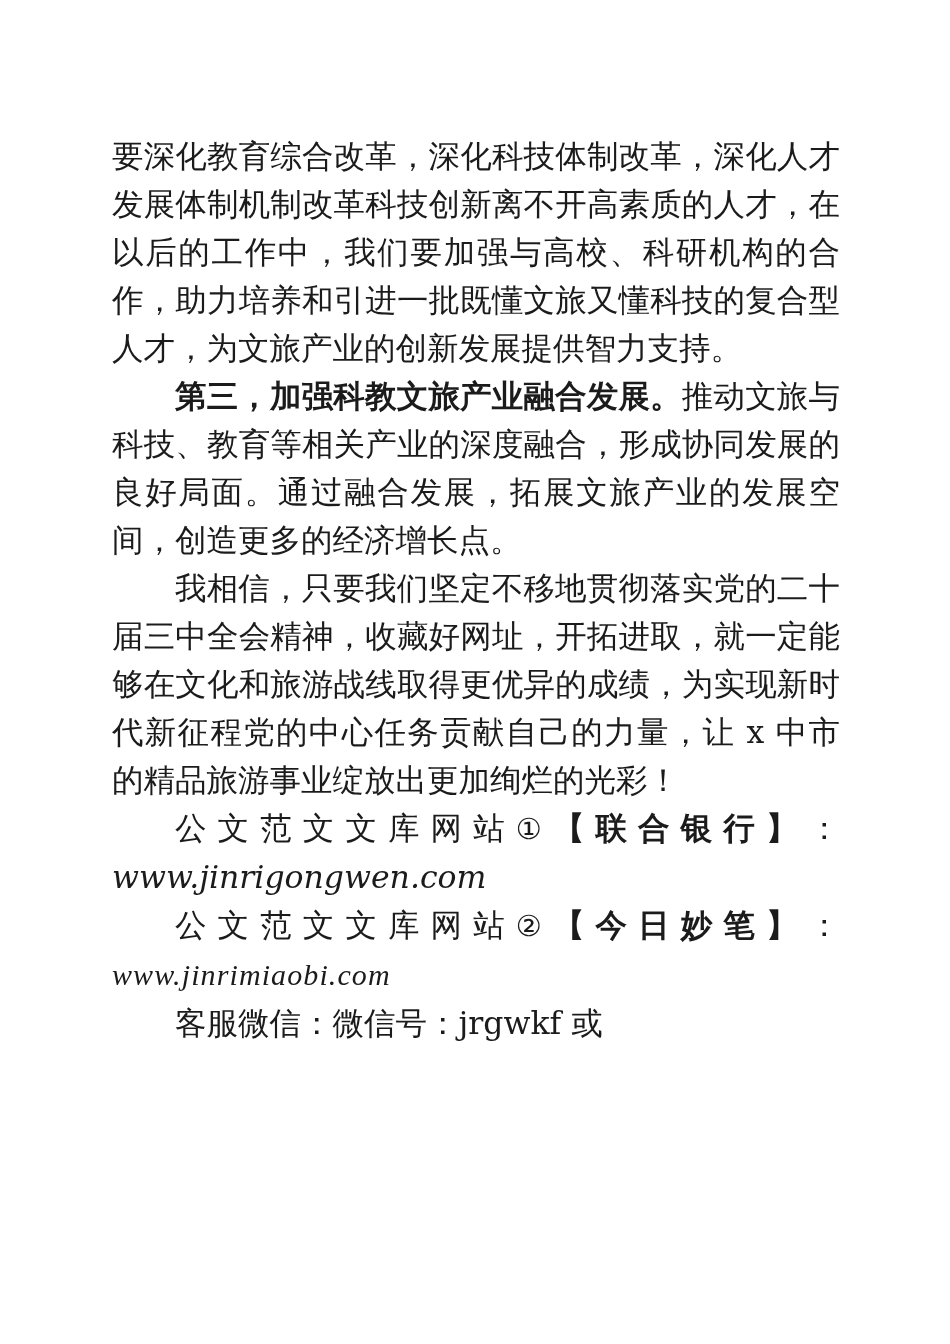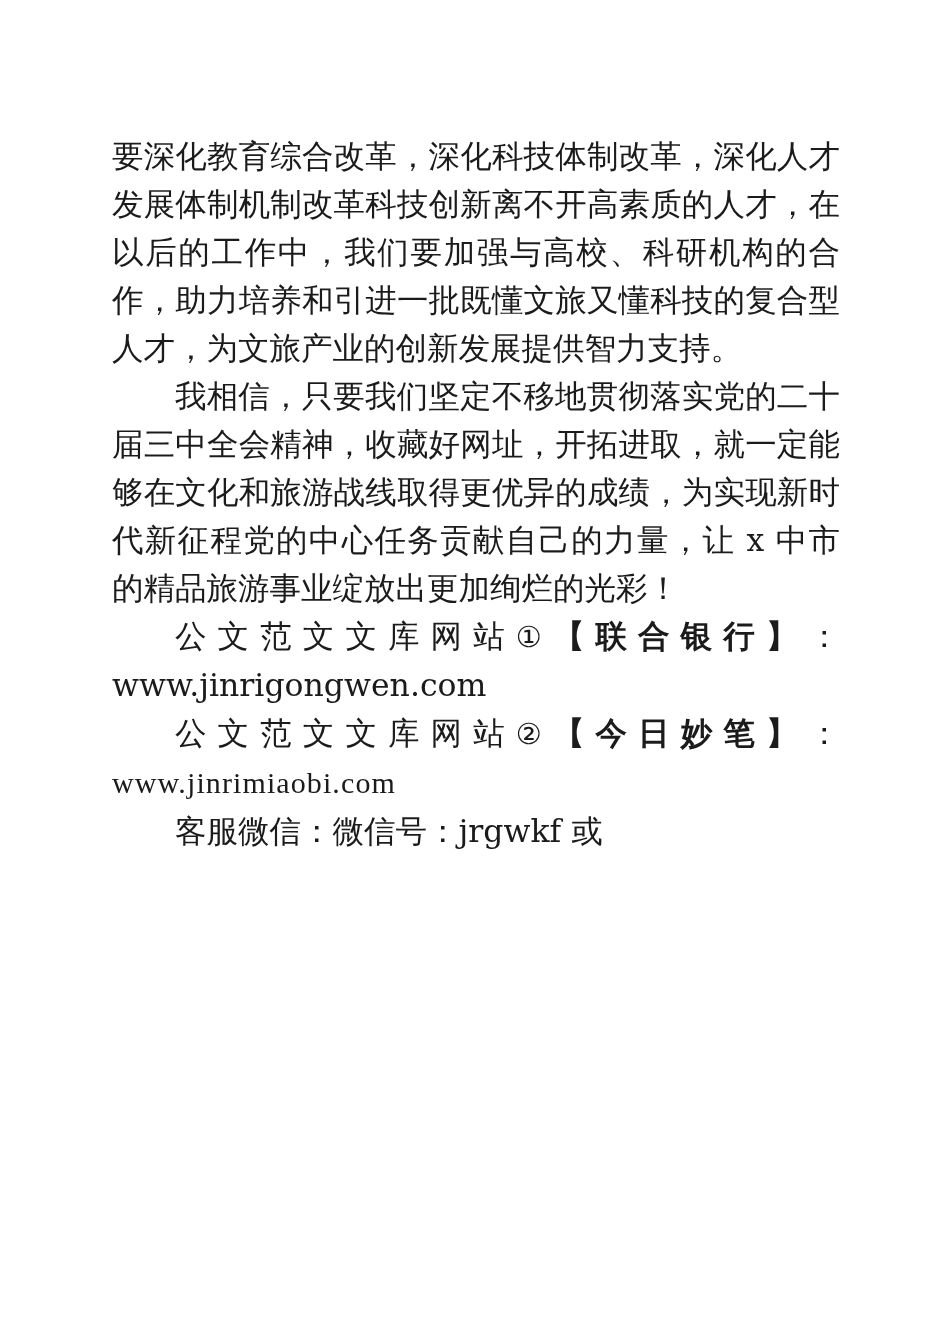--- a/index.html
+++ b/index.html
@@ -40,34 +40,36 @@
   p.para.last-line-justify {
     text-align-last: justify;
   }
   b.hd {
     font-weight: bold;
   }
   .latin-mono {
     font-family: "Liberation Serif", "DejaVu Serif", serif;
     font-size: 30px;
     letter-spacing: 1.1px;
+    font-style: italic;
   }
   .circled {
     font-family: "DejaVu Sans", sans-serif;
     font-size: 29px;
   }
 </style>
 </head>
 <body>
 
 <div class="page">
   <div class="doc-body">
 
     <p class="para no-indent">要深化教育综合改革，深化科技体制改革，深化人才发展体制机制改革科技创新离不开高素质的人才，在以后的工作中，我们要加强与高校、科研机构的合作，助力培养和引进一批既懂文旅又懂科技的复合型人才，为文旅产业的创新发展提供智力支持。</p>
 
+    <p class="para"><b class="hd">第三，加强科教文旅产业融合发展。</b><span>推动文旅与科技、教育等相关产业的深度融合，形成协同发展的良好局面。通过融合发展，拓展文旅产业的发展空间，创造更多的经济增长点。</span></p>
 
 
     <p class="para">我相信，只要我们坚定不移地贯彻落实党的二十届三中全会精神，收藏好网址，开拓进取，就一定能够在文化和旅游战线取得更优异的成绩，为实现新时代新征程党的中心任务贡献自己的力量，让 x 中市的精品旅游事业绽放出更加绚烂的光彩！</p>
 
     <p class="para last-line-justify"><span>公文范文文库网站</span><span class="circled">①</span><b class="hd">【联合银行】</b><span>：</span></p>
 
     <p class="para no-indent latin-mono">www.jinrigongwen.com</p>
 
     <p class="para"><span>公文范文文库网站</span><span class="circled">②</span><b class="hd">【今日妙笔】</b><span>：</span><span class="latin-mono">www.jinrimiaobi.com</span></p>
 

